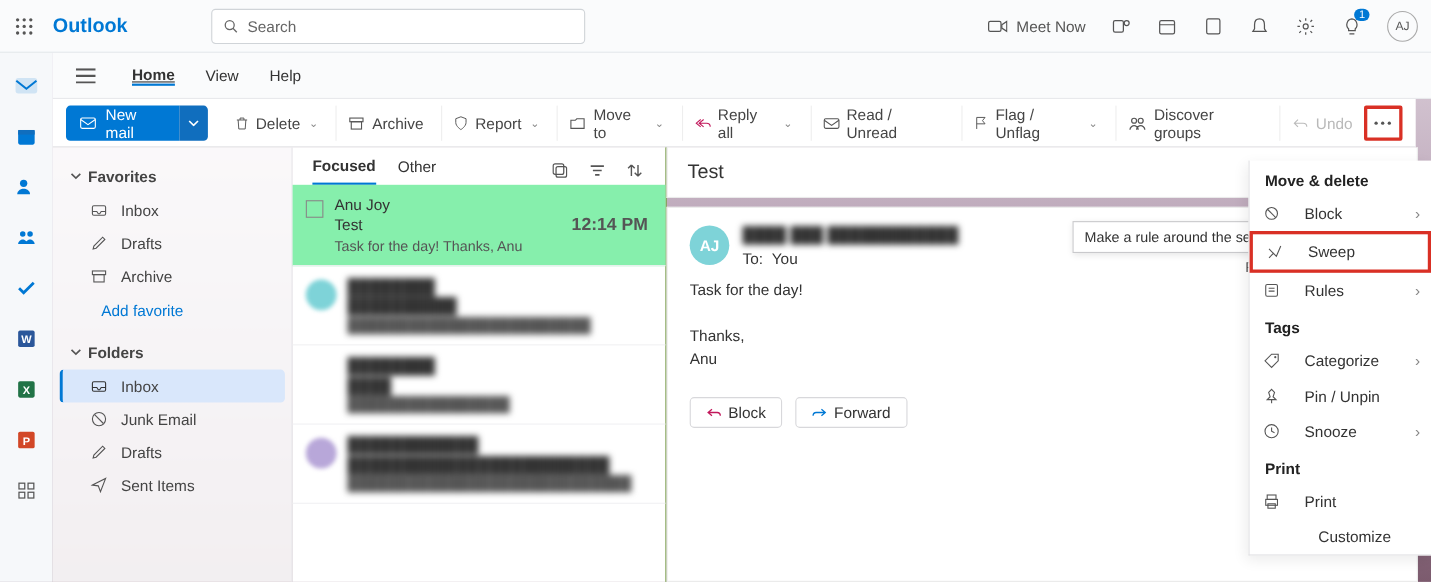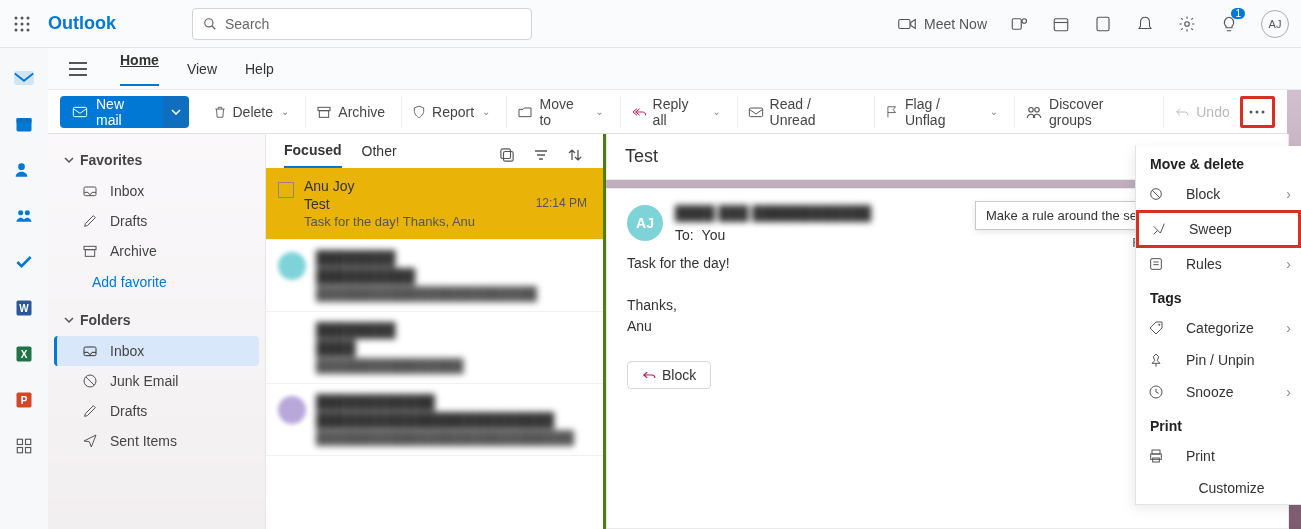--- a/index.html
+++ b/index.html
@@ -13,56 +13,56 @@
   .top-right .meet { display:flex; align-items:center; gap:8px;justify-content:space-between; }
   .icon-btn { width:20px; height:20px; display:flex; align-items:center; justify-content:center; color:#555; cursor:pointer; position:relative;}
   .badge { position:absolute; top:-6px; right:-6px; background:#0078d4; color:#fff; font-size:10px; border-radius:8px; padding:0 4px;}
   .avatar-top { width:28px; height:28px; border:1px solid #aaa; border-radius:50%; display:flex; align-items:center; justify-content:center; font-size:11px; color:#555;}
   
   .rail { position:absolute; left:0; top:48px; width:48px; bottom:0; background:#f6f8fa; display:flex; flex-direction:column; align-items:center; gap:22px; padding-top:18px;}
   .rail .ritem { width:24px; height:24px; display:flex; align-items:center; justify-content:center; color:#555;}
   
   .tabrow { position:absolute; left:48px; top:48px; right:0; height:42px; background:#fafbfc; display:flex; align-items:center; padding:0 20px; gap:28px; border-bottom:1px solid #e8e9ec;}
   .tabrow .tab { color:#333; cursor:pointer; }
-  .tabrow .tab.active { font-weight:600; border-bottom:2px solid #0078d4; padding-bottom:16px;text-decoration:underline;}
+  .tabrow .tab.active { font-weight:600; border-bottom:2px solid #0078d4; padding-bottom:0;text-decoration:underline;}
   .burger { margin-right:4px; }
   
   .cmdbar { position:absolute; left:48px; top:90px; right:14px; height:44px; background:#fff; display:flex; align-items:center; padding:0 12px; border-bottom:1px solid #e2e2e4;}
   .newmail { display:flex; align-items:center; }
   .newmail-btn { display:flex; align-items:center; background:#0078d4; color:#fff; height:32px; padding:0 12px; border-radius:4px 0 0 4px; gap:8px;}
   .newmail-drop { width:26px; height:32px; background:#106ebe; border-radius:0 4px 4px 0; display:flex; align-items:center; justify-content:center; color:#fff;}
   .cmd-item { display:flex; align-items:center; padding:0 10px; height:32px; gap:6px; color:#454545; border-left:1px solid #eee; margin-left:6px; cursor:pointer;}
   .cmd-item.first { border-left:none; margin-left:14px;}
   .cmd-item .chev { color:#888; font-size:10px; margin-left:2px;}
   .cmd-item.disabled { color:#b9b9b9; }
   .cmdbar .more { width:36px; height:32px; display:flex; align-items:center; justify-content:center; border:3px solid #d93025; border-radius:2px; margin-left:auto;}
   
   .panes { position:absolute; left:48px; top:134px; right:0; bottom:0; display:flex; }
   .sidebar { width:218px; background:rgba(255,255,255,0.9); border-right:1px solid #e6e6ea; display:flex; flex-direction:column; padding-top:10px;}
   .section-head { display:flex; align-items:center; gap:6px; padding:8px 16px; font-weight:600; color:#444;}
   .side-item { display:flex; align-items:center; gap:12px; padding:7px 22px 7px 28px; color:#444; cursor:pointer; border-radius:4px; margin:0 6px;}
   .side-item.active { background:#d9e7fb; border-left:3px solid #0078d4; padding-left:25px;}
   .side-link { color:#0078d4; padding:8px 0 14px 44px; cursor:pointer; }
   
-  .msglist { width:340px; background:#fff; border-right:3px solid #4d7c0f; display:flex; flex-direction:column;}
+  .msglist { width:340px; background:#fff; border-right:1px solid #4d7c0f; display:flex; flex-direction:column;}
   .msg-tabs { display:flex; align-items:center; padding:8px 18px 0; gap:20px;}
   .msg-tabs .mtab.active { font-weight:600; border-bottom:2px solid #0078d4; padding-bottom:8px;}
   .msg-tabs .mtab { padding-bottom:8px; cursor:pointer;}
   .msg-tabs .filters { margin-left:auto; display:flex; gap:14px; color:#666;}
   .msg-item { padding:10px 16px 10px 12px; border-bottom:1px solid #f1f1f3; display:flex; gap:10px; cursor:pointer;}
-  .msg-item.selected { background:#eab308; }
+  .msg-item.selected { background:#86efac; }
   .msg-item .chk { width:16px; height:16px; border:1px solid #888; margin-top:4px;}
   .msg-item .avatar { width:28px; height:28px; border-radius:50%; background:#7ed3d8; margin-top:2px;}
   .msg-item.blur .avatar { filter:blur(2px); }
   .msg-item.blur .lines { filter:blur(3px); }
   .msg-item .lines { flex:1; display:flex; flex-direction:column; gap:2px;}
   .msg-item .sender { color:#333; }
   .msg-item .subj { color:#333; }
   .msg-item .prev { color:#555; font-size:13px;}
-  .msg-item .time { color:#555; font-size:12px;}
+  .msg-item .time { color:#555; font-size:16px;font-weight:bold;}
   
   .reading { flex:1; display:flex; flex-direction:column; padding:0; }
   .reading-hdr { background:#fff; margin:0 12px 8px 0; padding:12px 18px; border:1px solid #eaeaea; border-top:none; font-size:18px; font-weight:500;}
   .reading-card { flex:1; background:#fff; margin:0 12px 0 0; border:1px solid #eaeaea; padding:16px 20px; display:flex; flex-direction:column; gap:10px; position:relative;}
   .rc-head { display:flex; align-items:flex-start; gap:12px;}
   .rc-avatar { width:36px; height:36px; border-radius:50%; background:#7ed3d8; color:#fff; display:flex; align-items:center; justify-content:center; font-weight:600;}
   .rc-from { font-weight:600; filter:blur(3px);}
   .rc-date { position:absolute; right:20px; top:46px; color:#555; font-size:13px;}
   .rc-body { color:#333; line-height:1.5;}
   .rc-actions { display:flex; gap:12px; margin-top:14px;}
@@ -463,20 +463,26 @@
         <div>Thanks,</div>
         <div>Anu</div>
       </div>
       <div class="rc-actions">
         <div class="rc-btn">
           <svg width="14" height="12" viewBox="0 0 24 18">
               <path d="M9 4 L3 9 L9 14 M3 9 H17 C20 9 22 11 22 14" fill="none" stroke="#c2185b" stroke-width="2"></path>
             </svg>
           <span>Block</span>
         </div>
+        <div class="rc-btn">
+          <svg width="14" height="12" viewBox="0 0 24 18">
+              <path d="M15 4 L21 9 L15 14 M21 9 H7 C4 9 2 11 2 14" fill="none" stroke="#0078d4" stroke-width="2"></path>
+            </svg>
+          <span>Forward</span>
+        </div>
       </div>
     </div>
   </div>
 </div>
 
 <div class="dropdown">
   <div class="dd-head">Move &amp; delete</div>
   <div class="dd-item">
     <svg width="16" height="16" viewBox="0 0 24 24">
         <circle cx="12" cy="12" r="8" fill="none" stroke="#555" stroke-width="1.5"></circle>

